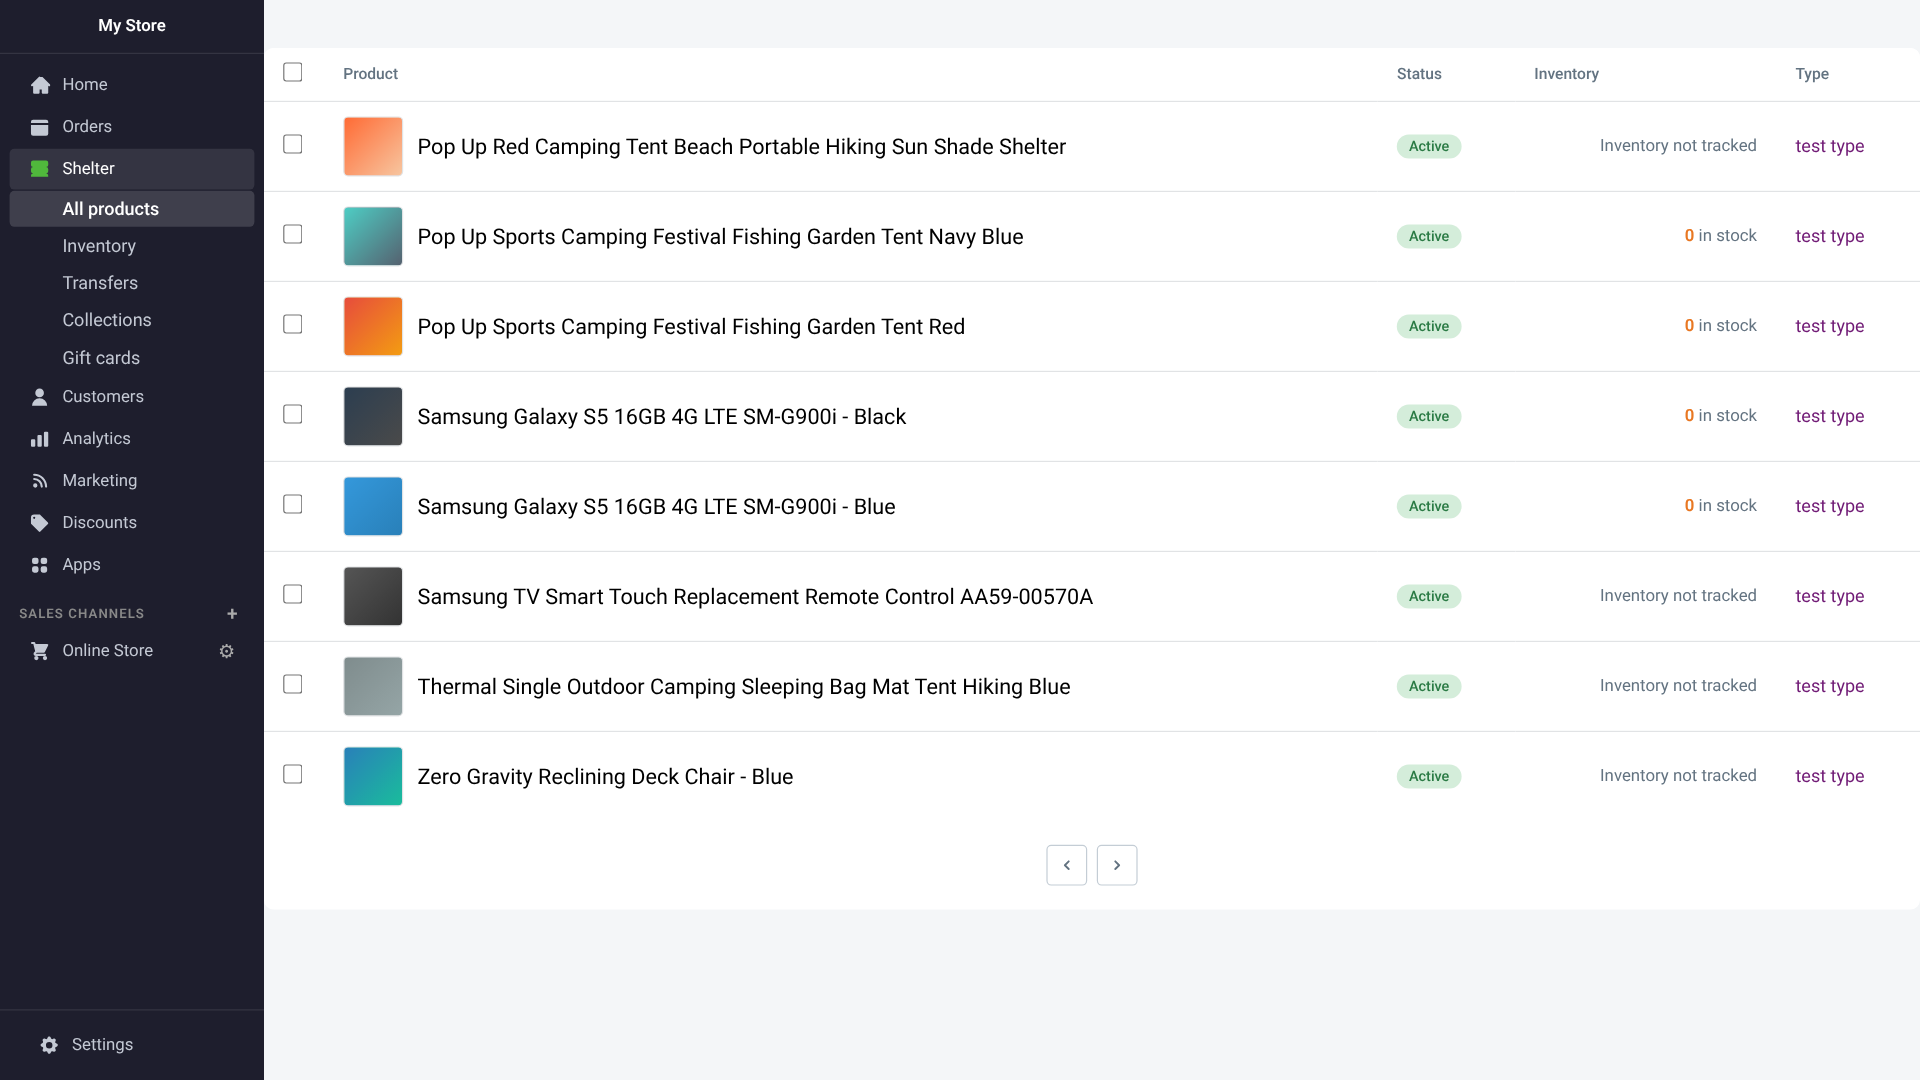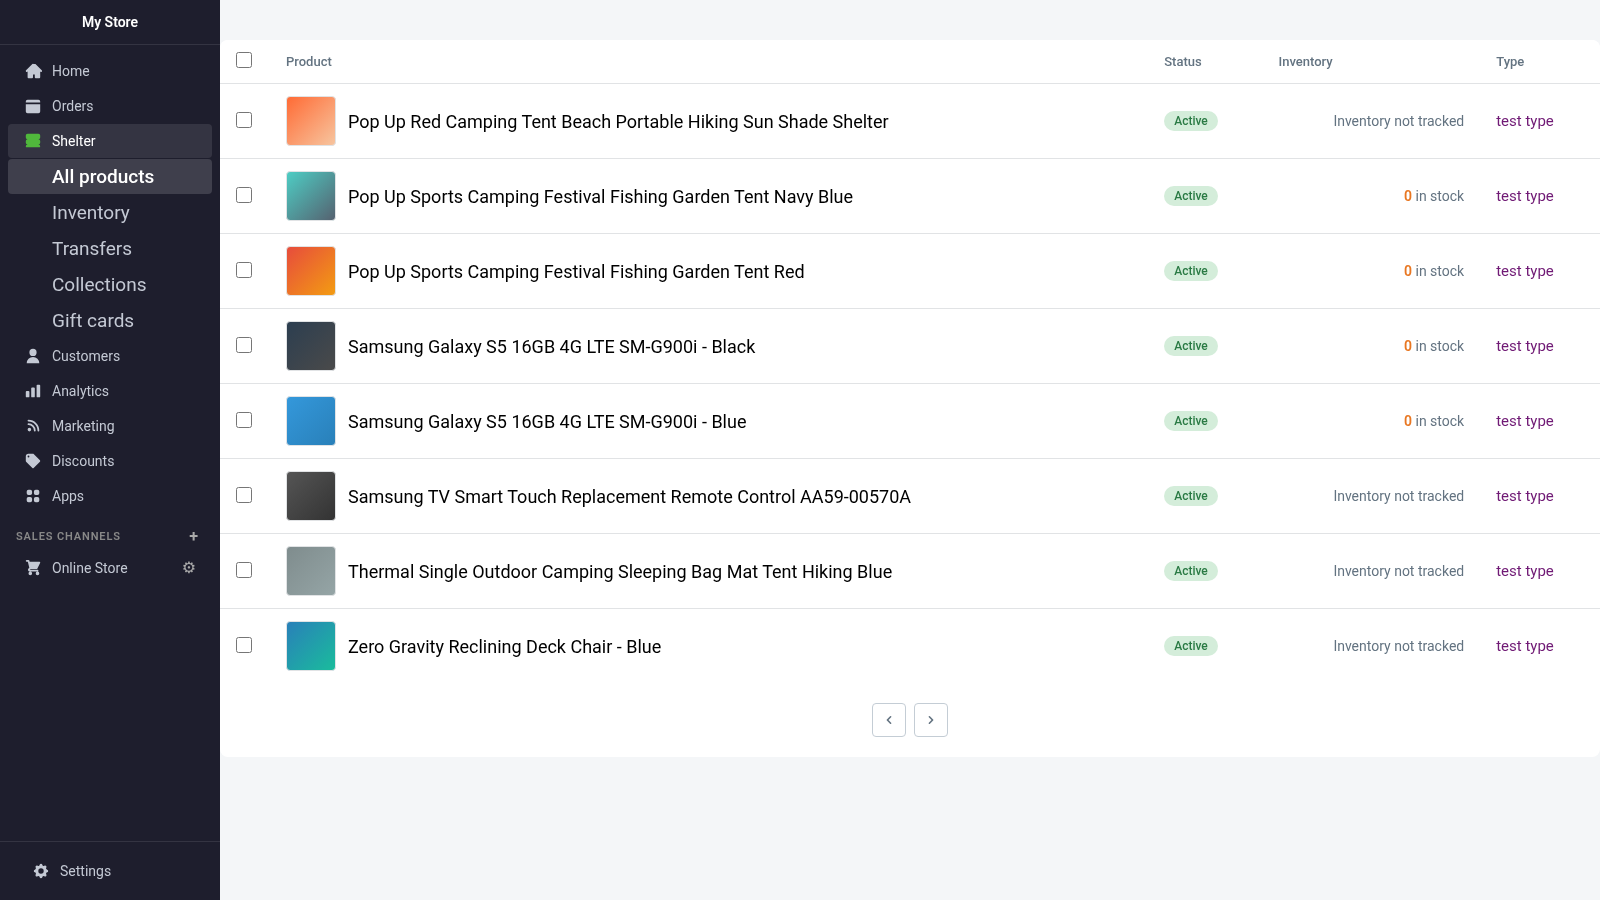--- a/index.html
+++ b/index.html
@@ -54,21 +54,21 @@
     .sidebar-item.active { color: #fff; background: rgba(255,255,255,0.1); }
 
     .sidebar-icon { width: 18px; height: 18px; display: flex; align-items: center; justify-content: center; flex-shrink: 0; }
 
     .sidebar-sub-item {
       display: flex;
       align-items: center;
       padding: 6px 16px 6px 44px;
       cursor: pointer;
       color: #c4c9d4;
-      font-size: 19px;
+      font-size: 15px;
       border-radius: 4px;
       margin: 1px 8px;
     }
     .sidebar-sub-item.active { color: #fff; background: rgba(255,255,255,0.15); font-weight: 500; }
 
     .sidebar-section-label {
       padding: 12px 16px 4px 16px;
       font-size: 11px;
       font-weight: 600;
       color: #888;

